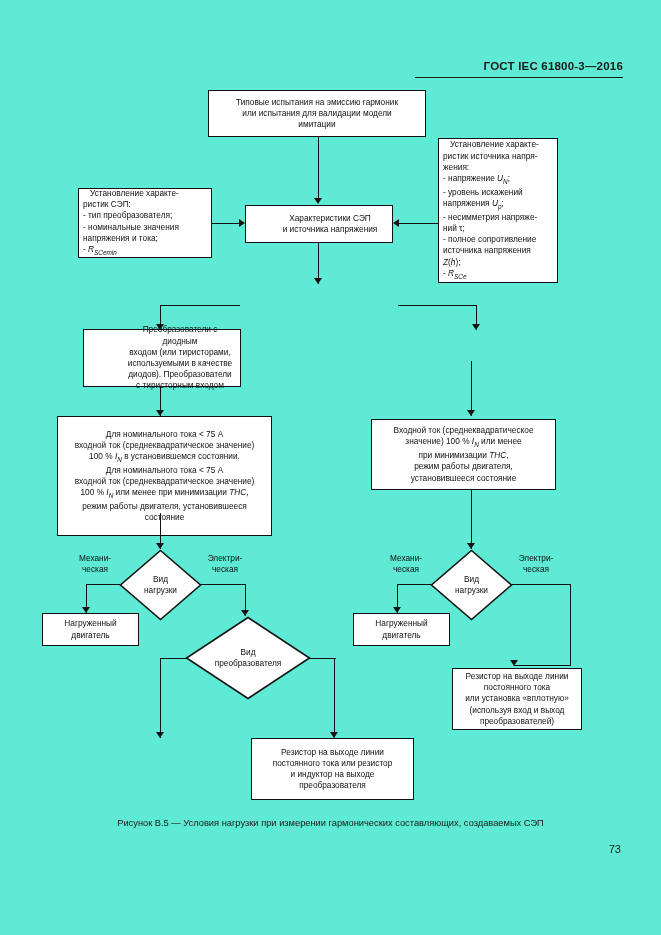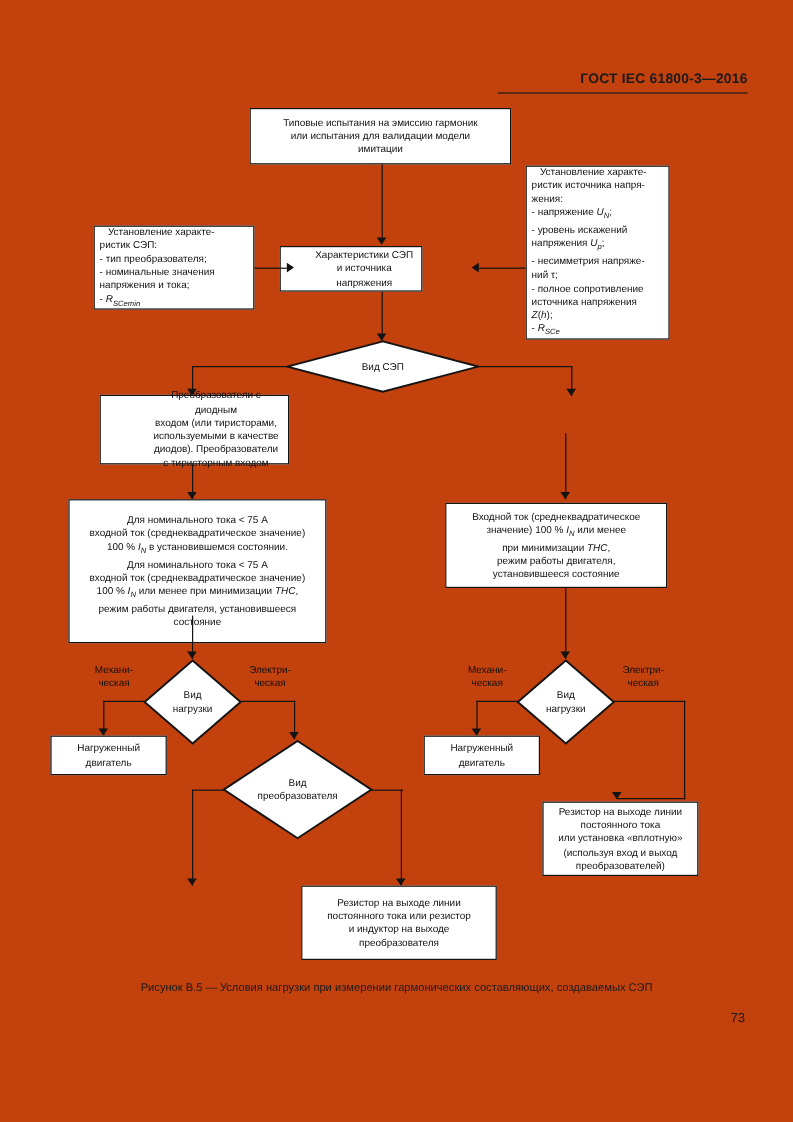--- a/index.html
+++ b/index.html
@@ -1,17 +1,17 @@
 <!DOCTYPE html>
 <html><head>
 <meta charset="utf-8">
 <style>
   html,body{margin:0;padding:0;background:#b0b0b0;}
   body{font-family:"Liberation Sans", sans-serif;}
-  .page{position:relative;width:661px;height:935px;background:#c2410c;overflow:hidden;}
+  .page{position:relative;width:661px;height:935px;background:#5eead4;overflow:hidden;}
   .sheet{position:absolute;left:0;top:0;width:661px;height:935px;}
 
   .hdr{position:absolute;right:38px;top:60px;font-size:11.5px;font-weight:bold;color:#1b1b1b;letter-spacing:.2px;}
   .hdr-rule{position:absolute;left:415px;top:77px;width:208px;height:1px;background:#1b1b1b;}
 
   .pageno{position:absolute;right:40px;top:843px;font-size:11px;color:#1b1b1b;}
   .caption{position:absolute;left:78px;top:818px;width:505px;text-align:center;font-size:9.3px;color:#1b1b1b;}
 
   .box{position:absolute;border:1.4px solid #131313;background:#fff;box-sizing:border-box;
        display:flex;align-items:center;justify-content:center;text-align:center;
@@ -51,42 +51,36 @@
   </div>
 
   <div class="box lft" style="left:438px;top:138px;width:120px;height:145px;">
     <div class="inner">&nbsp;&nbsp;&nbsp;Установление характе-<br>ристик источника напря-<br>жения:<br>- напряжение <i class="v">U</i><sub><i class="v">N</i></sub>;<br>- уровень искажений<br>напряжения <i class="v">U</i><sub><i class="v">p</i></sub>;<br>- несимметрия напряже-<br>ний τ;<br>- полное сопротивление<br>источника напряжения<br><i class="v">Z</i>(<i class="v">h</i>);<br>- <i class="v">R</i><sub><i class="v">SCe</i></sub></div>
   </div>
 
   <div class="box lft" style="left:78px;top:188px;width:134px;height:70px;">
     <div class="inner">&nbsp;&nbsp;&nbsp;Установление характе-<br>ристик СЭП:<br>- тип преобразователя;<br>- номинальные значения<br>напряжения и тока;<br>- <i class="v">R</i><sub><i class="v">SCemin</i></sub></div>
   </div>
 
-  <div class="box" style="left:233px;top:205px;width:119px;height:38px;padding-left:26px;">
+  <div class="box" style="left:245px;top:205px;width:148px;height:38px;padding-left:26px;">
     <div class="inner">Характеристики СЭП<br>и источника напряжения</div>
   </div>
 
   <div class="ln lnv" style="left:318px;top:137px;height:62px;"></div>
   <div class="arr arr-d" style="left:314px;top:198px;"></div>
 
   <div class="ln lnh" style="left:212px;top:223px;width:27px;"></div>
   <div class="arr arr-r" style="left:239px;top:219px;"></div>
 
   <div class="ln lnh" style="left:399px;top:223px;width:39px;"></div>
   <div class="arr arr-l" style="left:393px;top:219px;"></div>
 
   <div class="ln lnv" style="left:318px;top:243px;height:41px;"></div>
   <div class="arr arr-d" style="left:314px;top:278px;"></div>
 
-  <div class="dia" style="left:238px;top:283px;width:162px;height:45px;">
-    <svg class="shape" viewBox="0 0 162 45" preserveAspectRatio="none">
-      <polygon points="81,1.5 160.5,22.5 81,43.5 1.5,22.5" fill="#fff" stroke="#131313" stroke-width="1.6"></polygon>
-    </svg>
-    <div class="lbl">Вид СЭП</div>
-  </div>
 
   <div class="ln lnh" style="left:160px;top:305px;width:80px;"></div>
   <div class="ln lnv" style="left:160px;top:305px;height:25px;"></div>
   <div class="arr arr-d" style="left:156px;top:324px;"></div>
 
   <div class="ln lnh" style="left:398px;top:305px;width:79px;"></div>
   <div class="ln lnv" style="left:476px;top:305px;height:25px;"></div>
   <div class="arr arr-d" style="left:472px;top:324px;"></div>
 
   <div class="box" style="left:83px;top:329px;width:158px;height:58px;padding-left:40px;">

